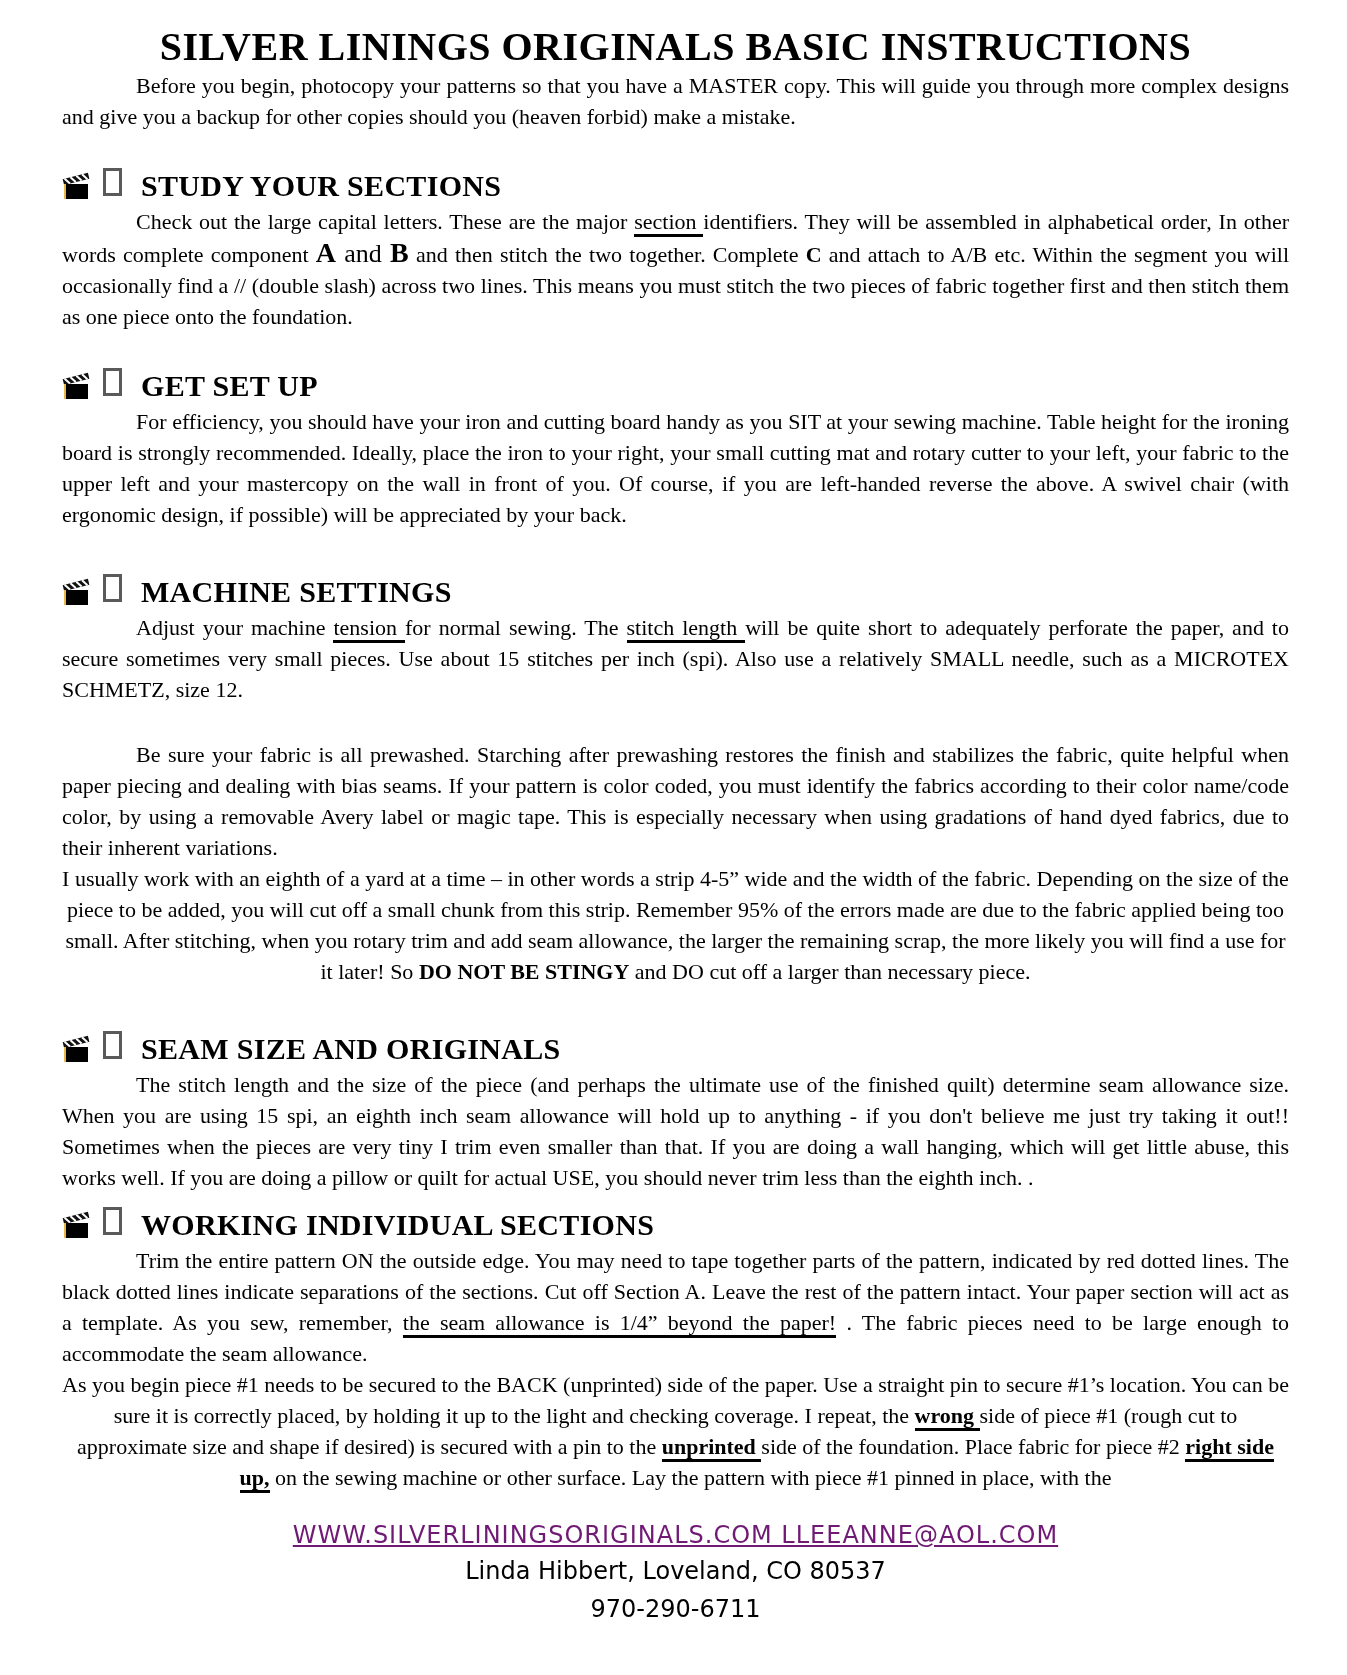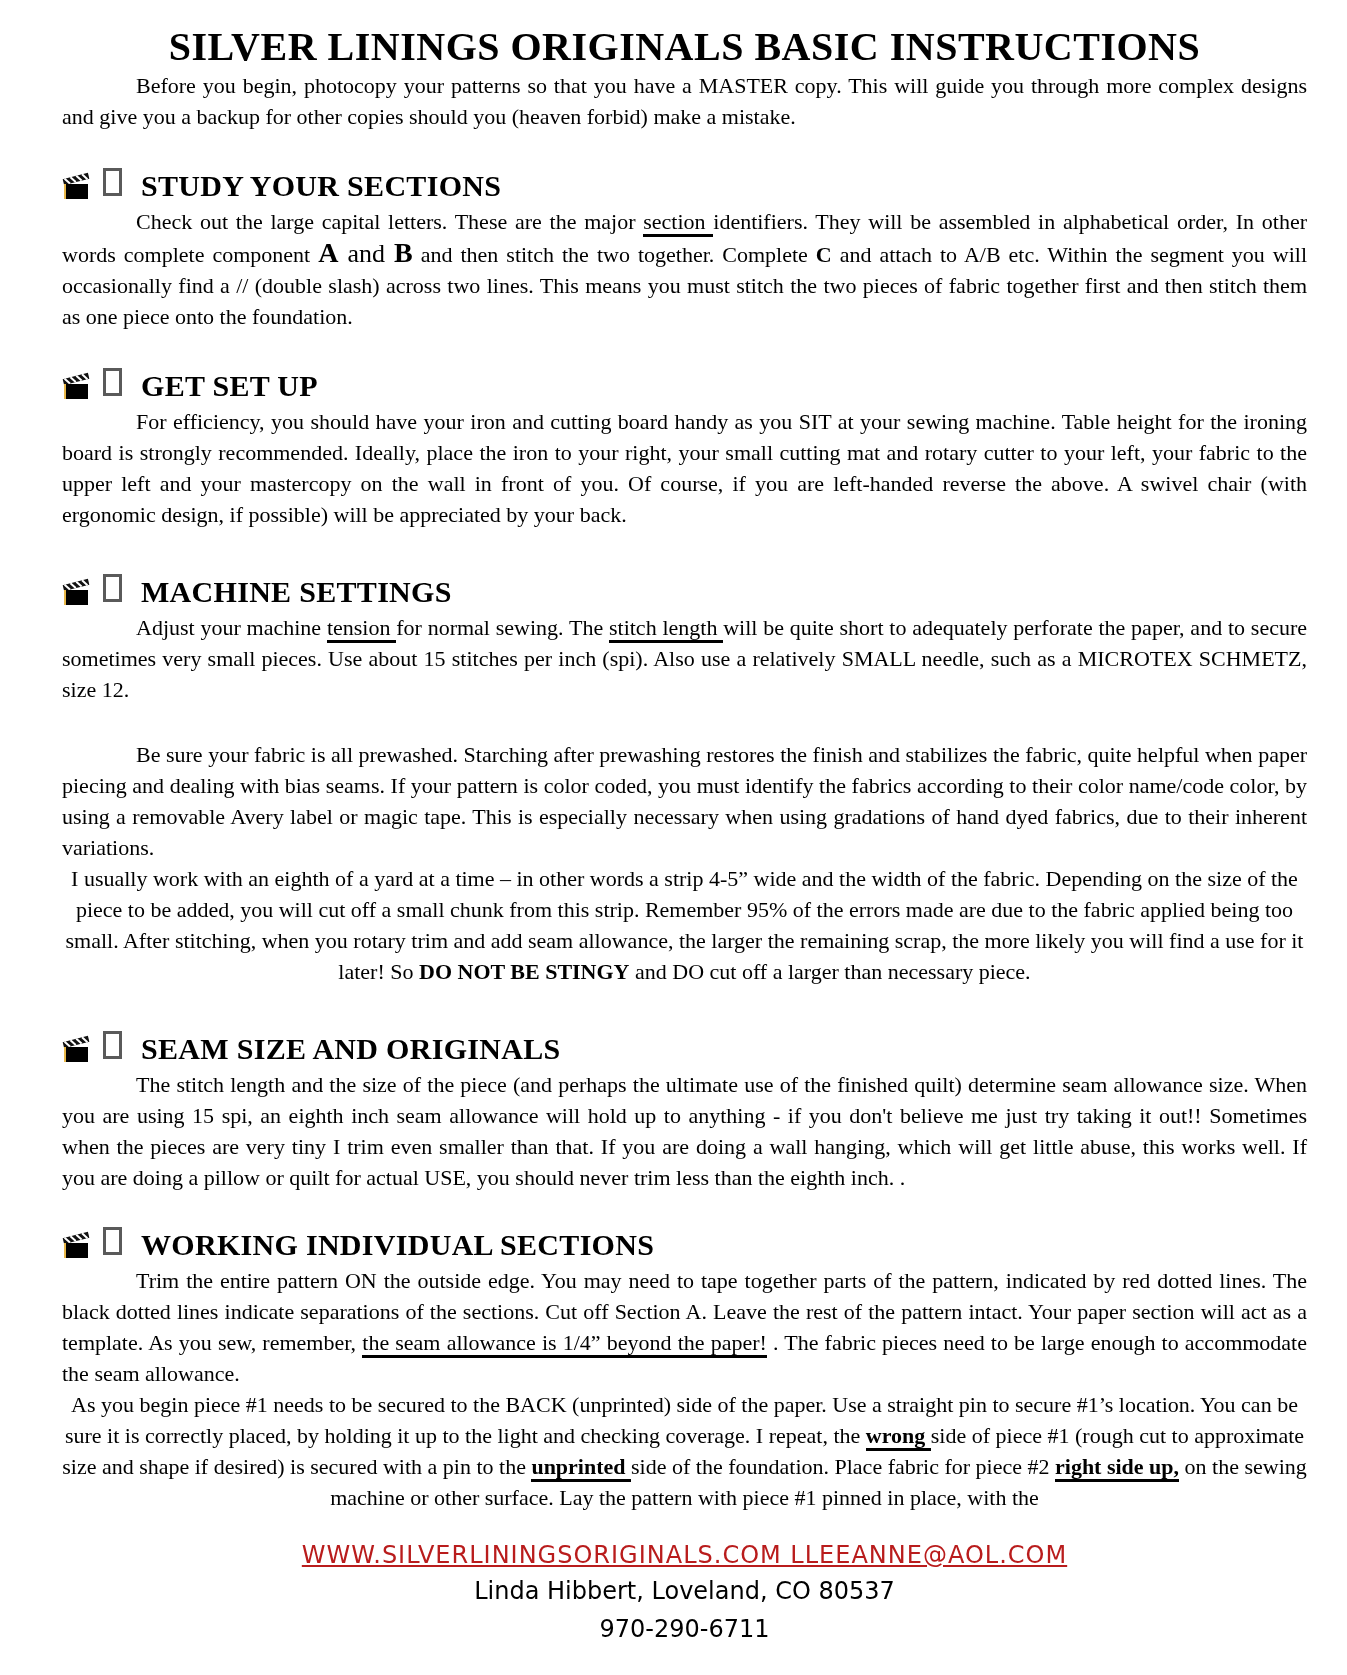--- a/index.html
+++ b/index.html
@@ -8,41 +8,41 @@
     background: #ffffff;
   }
   body {
     width: 1347px;
     height: 1675px;
     overflow: hidden;
     font-family: "Liberation Serif", "DejaVu Serif", serif;
     color: #000000;
   }
   .page {
-    padding: 24px 40px 0 62px;
+    padding: 24px 58px 0 62px;
   }
   h1.doc-title {
     margin: 0;
     text-align: center;
     font-size: 40px;
     line-height: 46px;
     font-weight: bold;
     letter-spacing: 0.5px;
   }
   p.body-text {
     margin: 0;
     font-size: 22px;
     line-height: 31px;
     text-align: justify;
   }
   p.indent { text-indent: 74px; }
   p.centered { text-align: center; text-indent: 0; }
   .intro { margin-top: 26px; }
   .section { margin-top: 34px; }
-  .section.tight { margin-top: 32px; }
+  .section.tight { margin-top: 12px; }
   .section.roomy { margin-top: 42px; }
   .sec-header {
     display: flex;
     align-items: center;
     gap: 9px;
     height: 40px;
   }
   .sec-header h2 {
     margin: 0 0 0 10px;
     font-size: 30px;
@@ -179,18 +179,18 @@
         <rect x="2" y="13" width="2" height="15" fill="#e8b84a"></rect>
       </svg>
       <span class="glyph-box"></span>
       <h2>WORKING INDIVIDUAL SECTIONS</h2>
     </div>
     <p class="body-text indent sec-body"><span>Trim the entire pattern ON the outside edge. You may need to tape together parts of the pattern, indicated by red dotted lines. The black dotted lines indicate separations of the sections. Cut off Section A. Leave the rest of the pattern intact. Your paper section will act as a template. As you sew, remember, </span><span class="u">the seam allowance is 1/4” beyond the paper!</span><span> . The fabric pieces need to be large enough to accommodate the seam allowance.</span></p>
     <p class="body-text centered sec-body"><span>As you begin piece #1 needs to be secured to the BACK (unprinted) side of the paper. Use a straight pin to secure #1’s  location. You can be sure it is correctly placed, by holding it up to the light and checking coverage. I repeat, the </span><span class="bu">wrong </span><span>side of  piece #1 (rough cut to approximate size and shape if desired) is secured with a pin to the </span><span class="bu">unprinted </span><span>side of the foundation. Place  fabric for piece #2 </span><span class="bu">right side up,</span><span> on the sewing machine or other surface. Lay the pattern with piece #1 pinned in place, with the</span></p>
   </div>
 
   <div class="footer">
-    <div><a class="site-link" style="color: #b91c1c;">WWW.SILVERLININGSORIGINALS.COM LLEEANNE@AOL.COM</a></div>
+    <div><a class="site-link" style="color: #701a75;">WWW.SILVERLININGSORIGINALS.COM LLEEANNE@AOL.COM</a></div>
     <div class="contact">Linda Hibbert, Loveland, CO 80537</div>
     <div class="phone">970-290-6711</div>
   </div>
 
 </div>
 
 </body></html>

